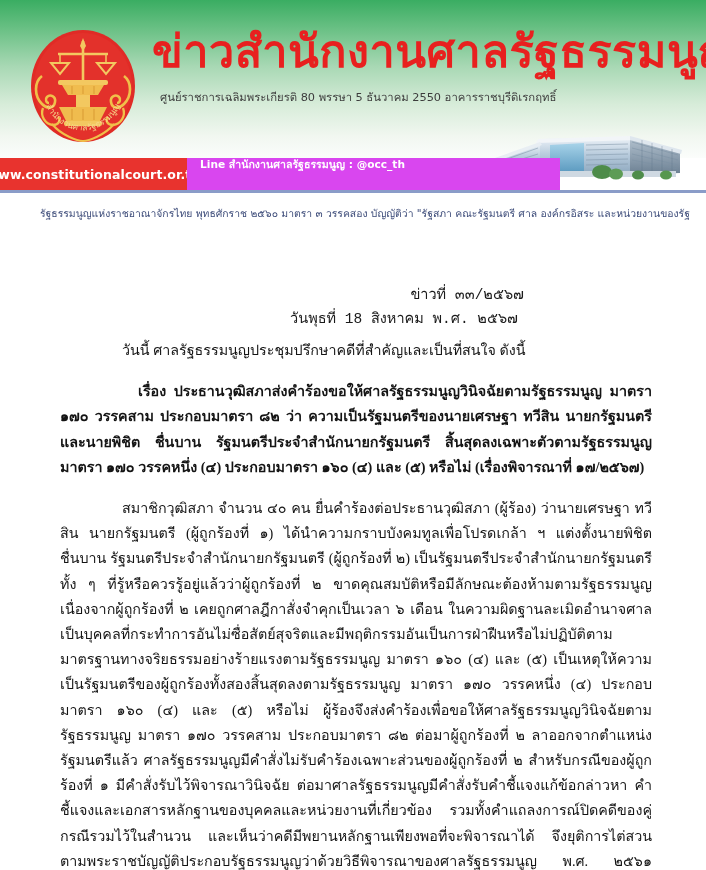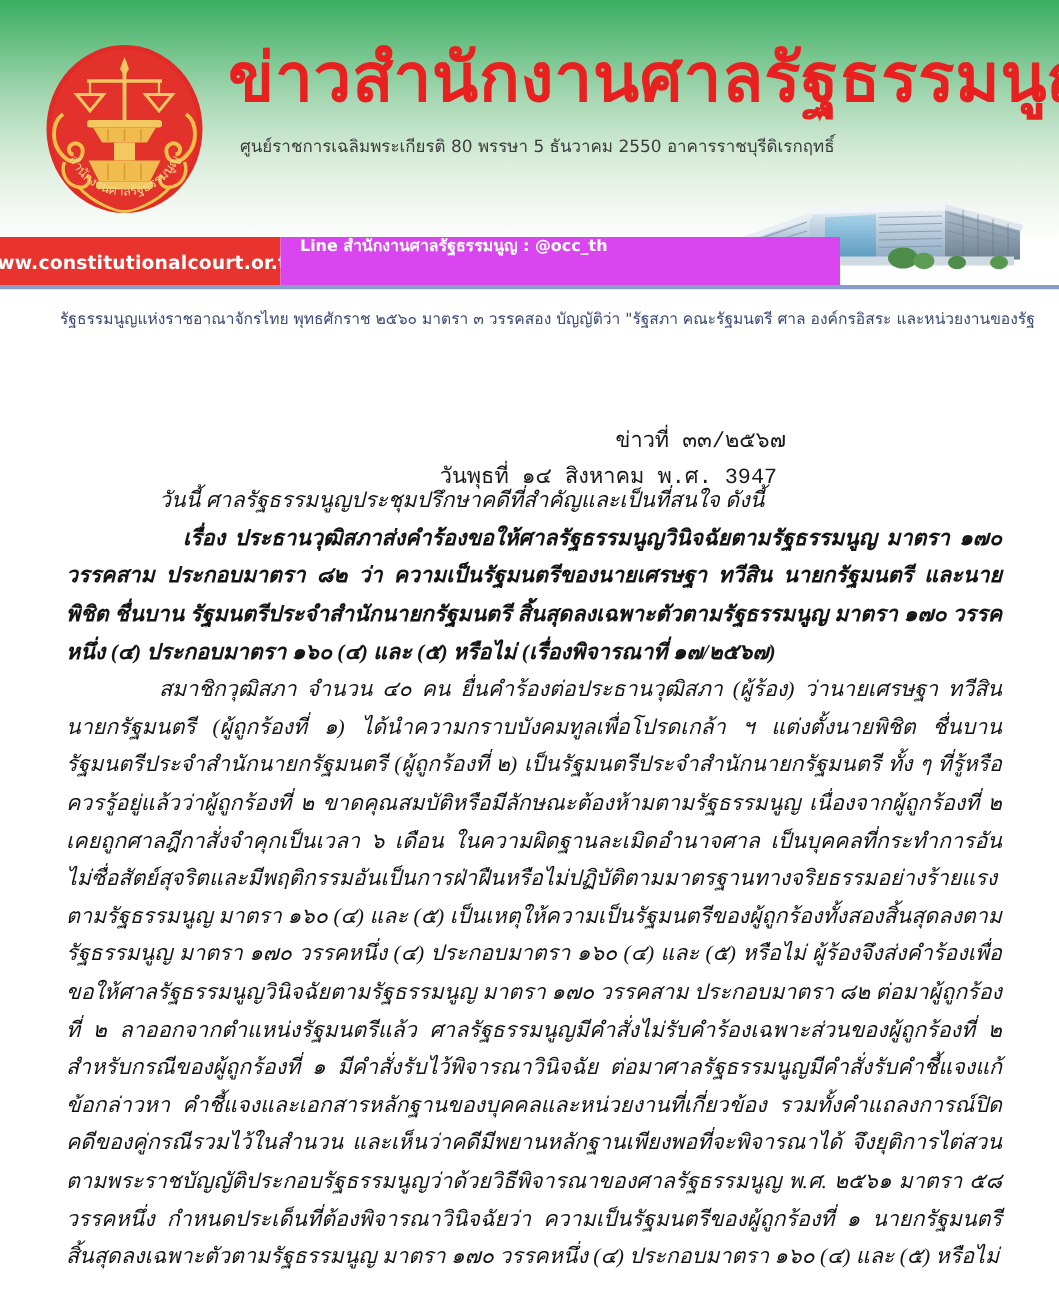--- a/index.html
+++ b/index.html
@@ -173,24 +173,23 @@
     width: 706px;
     box-sizing: border-box;
     padding: 0 38px 0 44px;
     color: #141414;
     font-size: 14.3px;
     line-height: 25.2px;
     text-align: justify;
     font-family: "Liberation Serif", "DejaVu Serif", serif;
   }
   .para {
-    margin: 0;
+    margin: 16px;
     text-indent: 62px;
     text-align: justify;
-    font-style: italic;
   }
   .para.bold {
     font-weight: bold;
     text-indent: 78px;
   }
   .para + .para { margin-top: 0; }
   .para:last-child { text-align: left; }
   .para.justify-last { text-align: justify; }
 </style>
 </head>
@@ -320,20 +319,20 @@
   </div>
   <div class="bar-underline"></div>
 </div>
 
 <div class="quote">
   <span class="quote-line">รัฐธรรมนูญแห่งราชอาณาจักรไทย พุทธศักราช ๒๕๖๐ มาตรา ๓ วรรคสอง บัญญัติว่า "รัฐสภา คณะรัฐมนตรี ศาล องค์กรอิสระ และหน่วยงานของรัฐ</span>
 </div>
 
 <div class="meta">
   <span class="meta-line">ข่าวที่ ๓๓/๒๕๖๗</span>
-  <span class="meta-line meta-date">วันพุธที่ ๑๔ สิงหาคม พ.ศ. 3947</span>
+  <span class="meta-line meta-date">วันพุธที่ 18 สิงหาคม พ.ศ. ๒๕๖๗</span>
 </div>
 
 <div class="doc-body">
   <p class="para">วันนี้ ศาลรัฐธรรมนูญประชุมปรึกษาคดีที่สำคัญและเป็นที่สนใจ ดังนี้</p>
   <p class="para bold">เรื่อง ประธานวุฒิสภาส่งคำร้องขอให้ศาลรัฐธรรมนูญวินิจฉัยตามรัฐธรรมนูญ มาตรา ๑๗๐ วรรคสาม ประกอบมาตรา ๘๒ ว่า ความเป็นรัฐมนตรีของนายเศรษฐา ทวีสิน นายกรัฐมนตรี และนายพิชิต ชื่นบาน รัฐมนตรีประจำสำนักนายกรัฐมนตรี สิ้นสุดลงเฉพาะตัวตามรัฐธรรมนูญ มาตรา ๑๗๐ วรรคหนึ่ง (๔) ประกอบมาตรา ๑๖๐ (๔) และ (๕) หรือไม่ (เรื่องพิจารณาที่ ๑๗/๒๕๖๗)</p>
   <p class="para justify-last">สมาชิกวุฒิสภา จำนวน ๔๐ คน ยื่นคำร้องต่อประธานวุฒิสภา (ผู้ร้อง) ว่านายเศรษฐา ทวีสิน นายกรัฐมนตรี (ผู้ถูกร้องที่ ๑) ได้นำความกราบบังคมทูลเพื่อโปรดเกล้า ฯ แต่งตั้งนายพิชิต ชื่นบาน รัฐมนตรีประจำสำนักนายกรัฐมนตรี (ผู้ถูกร้องที่ ๒) เป็นรัฐมนตรีประจำสำนักนายกรัฐมนตรี ทั้ง ๆ ที่รู้หรือควรรู้อยู่แล้วว่าผู้ถูกร้องที่ ๒ ขาดคุณสมบัติหรือมีลักษณะต้องห้ามตามรัฐธรรมนูญ เนื่องจากผู้ถูกร้องที่ ๒ เคยถูกศาลฎีกาสั่งจำคุกเป็นเวลา ๖ เดือน ในความผิดฐานละเมิดอำนาจศาล เป็นบุคคลที่กระทำการอันไม่ซื่อสัตย์สุจริตและมีพฤติกรรมอันเป็นการฝ่าฝืนหรือไม่ปฏิบัติตามมาตรฐานทางจริยธรรมอย่างร้ายแรงตามรัฐธรรมนูญ มาตรา ๑๖๐ (๔) และ (๕) เป็นเหตุให้ความเป็นรัฐมนตรีของผู้ถูกร้องทั้งสองสิ้นสุดลงตามรัฐธรรมนูญ มาตรา ๑๗๐ วรรคหนึ่ง (๔) ประกอบมาตรา ๑๖๐ (๔) และ (๕) หรือไม่ ผู้ร้องจึงส่งคำร้องเพื่อขอให้ศาลรัฐธรรมนูญวินิจฉัยตามรัฐธรรมนูญ มาตรา ๑๗๐ วรรคสาม ประกอบมาตรา ๘๒ ต่อมาผู้ถูกร้องที่ ๒ ลาออกจากตำแหน่งรัฐมนตรีแล้ว ศาลรัฐธรรมนูญมีคำสั่งไม่รับคำร้องเฉพาะส่วนของผู้ถูกร้องที่ ๒ สำหรับกรณีของผู้ถูกร้องที่ ๑ มีคำสั่งรับไว้พิจารณาวินิจฉัย ต่อมาศาลรัฐธรรมนูญมีคำสั่งรับคำชี้แจงแก้ข้อกล่าวหา คำชี้แจงและเอกสารหลักฐานของบุคคลและหน่วยงานที่เกี่ยวข้อง รวมทั้งคำแถลงการณ์ปิดคดีของคู่กรณีรวมไว้ในสำนวน และเห็นว่าคดีมีพยานหลักฐานเพียงพอที่จะพิจารณาได้ จึงยุติการไต่สวนตามพระราชบัญญัติประกอบรัฐธรรมนูญว่าด้วยวิธีพิจารณาของศาลรัฐธรรมนูญ พ.ศ. ๒๕๖๑ มาตรา ๕๘ วรรคหนึ่ง กำหนดประเด็นที่ต้องพิจารณาวินิจฉัยว่า ความเป็นรัฐมนตรีของผู้ถูกร้องที่ ๑ นายกรัฐมนตรี สิ้นสุดลงเฉพาะตัวตามรัฐธรรมนูญ มาตรา ๑๗๐ วรรคหนึ่ง (๔) ประกอบมาตรา ๑๖๐ (๔) และ (๕) หรือไม่</p>
 </div>
 
 </body></html>

